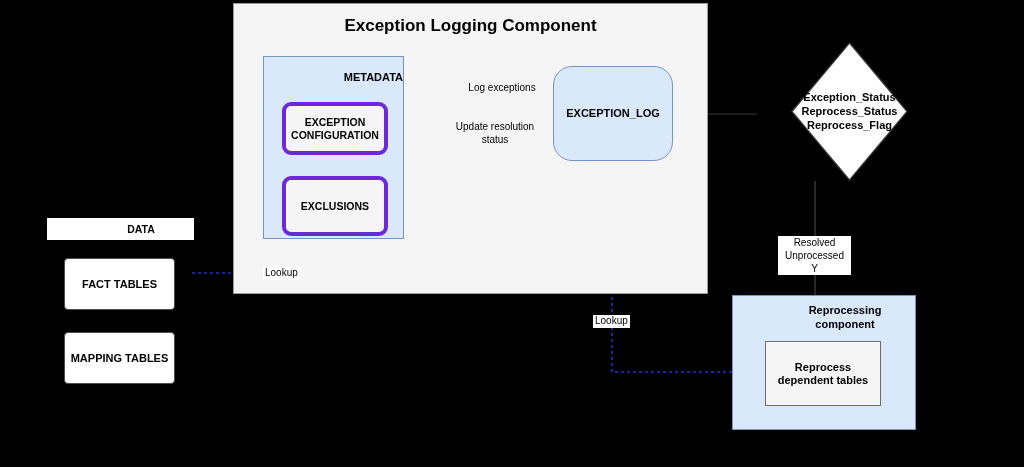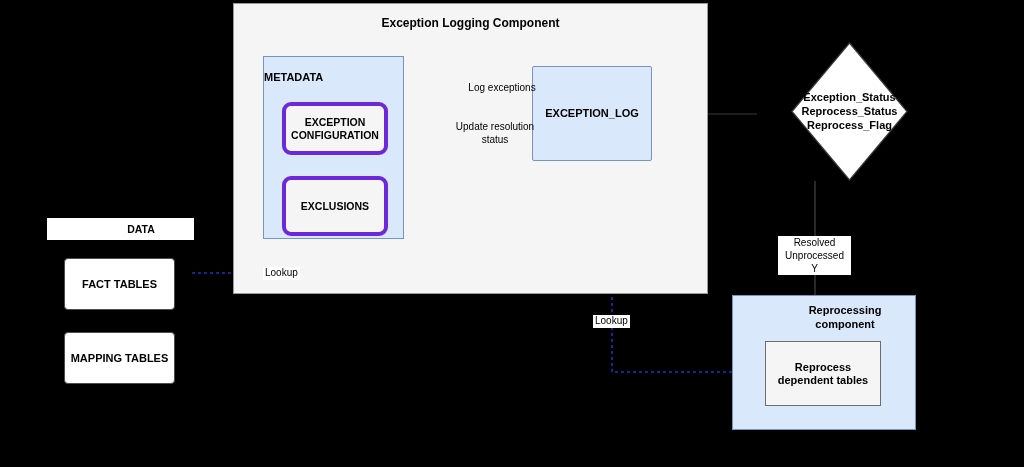--- a/index.html
+++ b/index.html
@@ -29,36 +29,36 @@
   #exc-panel {
     left: 233px; top: 3px; width: 475px; height: 291px;
     background: #f5f5f5;
     border: 1px solid #9a9a9a;
     display: block;
   }
   #exc-panel-title {
     position: absolute;
     left: 0; right: 0; top: 12px;
     text-align: center;
-    font-size: 12px;
+    font-size: 17px;
     font-weight: bold;
     color: #000;
   }
 
   
   #metadata-box {
     left: 263px; top: 56px; width: 141px; height: 183px;
     background: #dae8fc;
     border: 1px solid #7693c4;
     display: block;
   }
   #metadata-title {
     position: absolute;
     left: 0; right: 0; top: 14px;
-    text-align: left;
+    text-align: right;
     font-size: 11px;
     font-weight: bold;
     color: #000;
   }
   .inner-rounded {
     position: absolute;
     box-sizing: border-box;
     background: #f5f5f5;
     border: 4px solid #6d28d9;
     border-radius: 9px;
@@ -69,24 +69,24 @@
     font-size: 10.5px;
     font-weight: bold;
     color: #000;
     line-height: 1.2;
   }
   #exception-config-box { left: 18px; top: 45px; width: 106px; height: 53px; }
   #exclusions-box { left: 18px; top: 119px; width: 106px; height: 60px; }
 
   
   #exception-log-box {
-    left: 532px; top: 66px; width: 120px; height: 95px;
+    left: 553px; top: 66px; width: 120px; height: 95px;
     background: #dae8fc;
     border: 1px solid #7693c4;
-    border-radius: 2px;
+    border-radius: 19px;
     font-size: 11px;
     font-weight: bold;
     color: #000;
   }
 
   
   #data-header {
     left: 47px; top: 218px; width: 147px; height: 22px;
     background: #ffffff;
     font-size: 10.5px;

